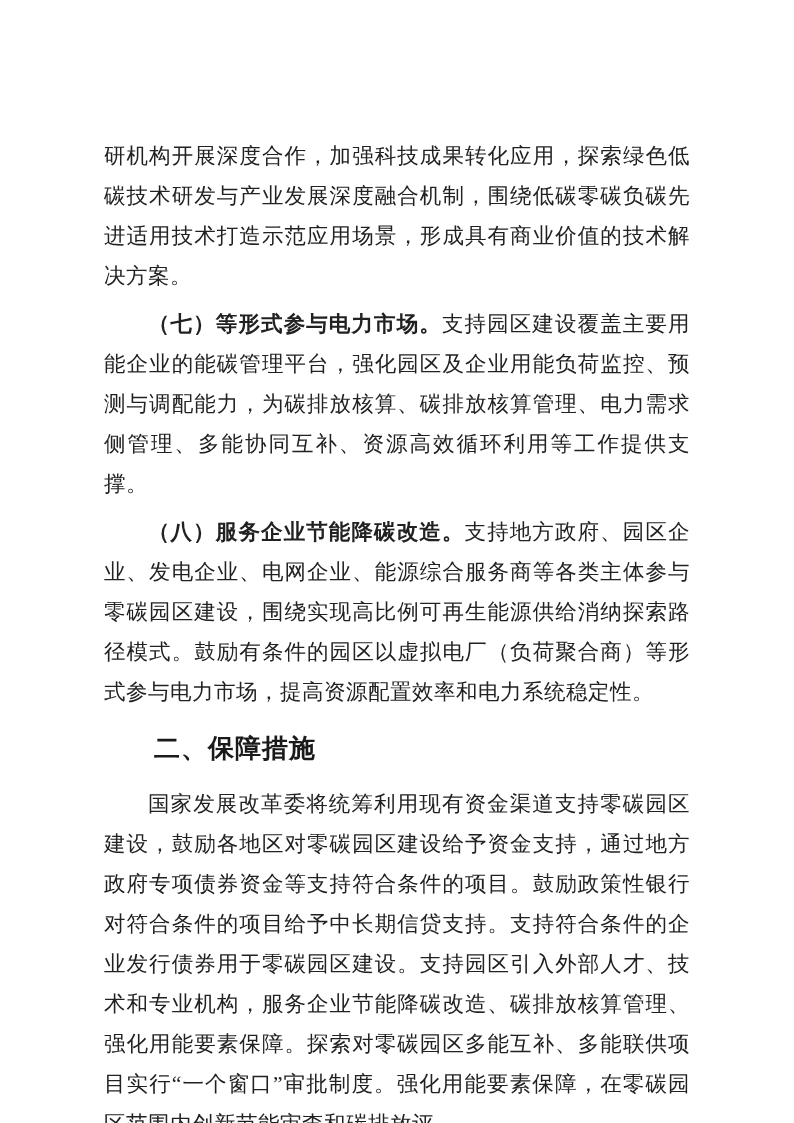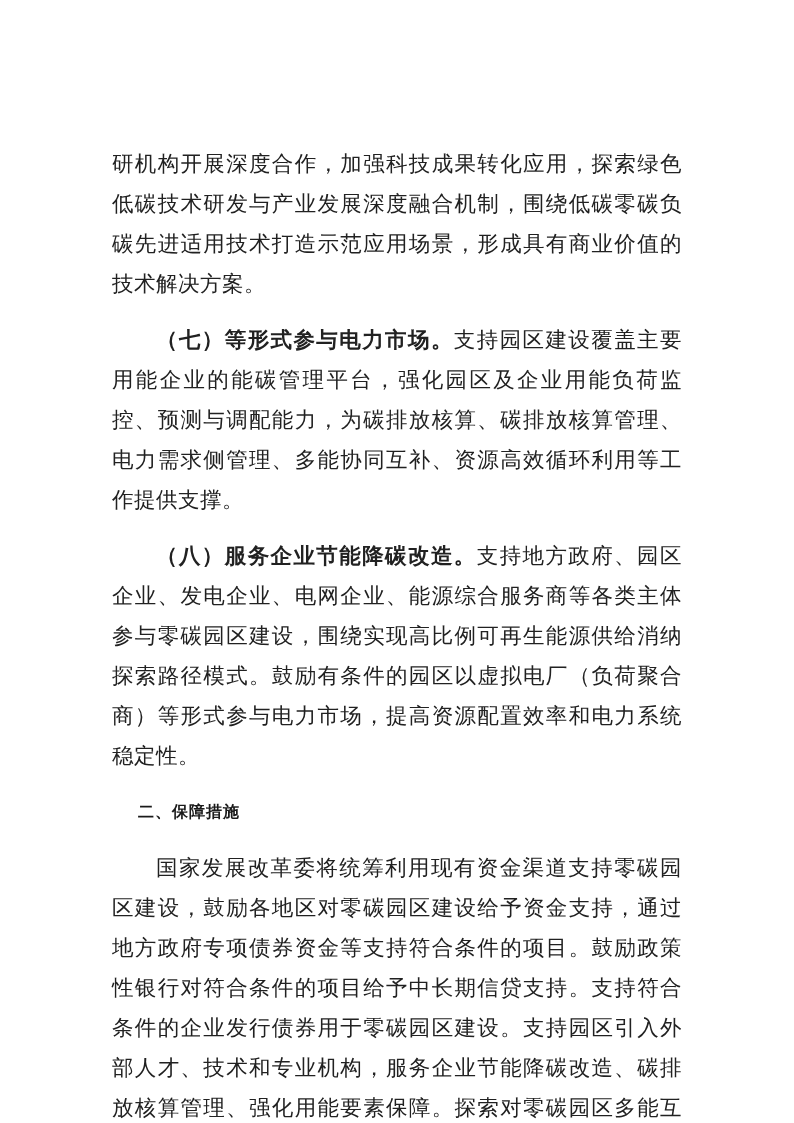--- a/index.html
+++ b/index.html
@@ -15,37 +15,37 @@
     overflow: hidden;
     font-family: "Liberation Serif", "DejaVu Serif", serif;
   }
   .content {
     position: absolute;
     left: 96px;
     top: 128px;
     width: 602px;
   }
   .para {
-    margin: 16px;
+    margin: 8px;
     font-size: 21.5px;
     line-height: 40px;
     color: #212121;
     text-align: justify;
     text-justify: inter-ideograph;
     letter-spacing: 0.5px;
   }
   .para.indent {
     text-indent: 44px;
   }
   .para .lead {
     font-weight: bold;
   }
   .heading {
-    margin: 0;
-    font-size: 16px;
+    margin: 16px;
+    font-size: 26px;
     line-height: 40px;
     color: #1a1a1a;
     font-weight: bold;
     font-family: "Liberation Sans", "DejaVu Sans", sans-serif;
     text-indent: 42px;
     letter-spacing: 1px;
   }
 </style>
 </head>
 <body>

